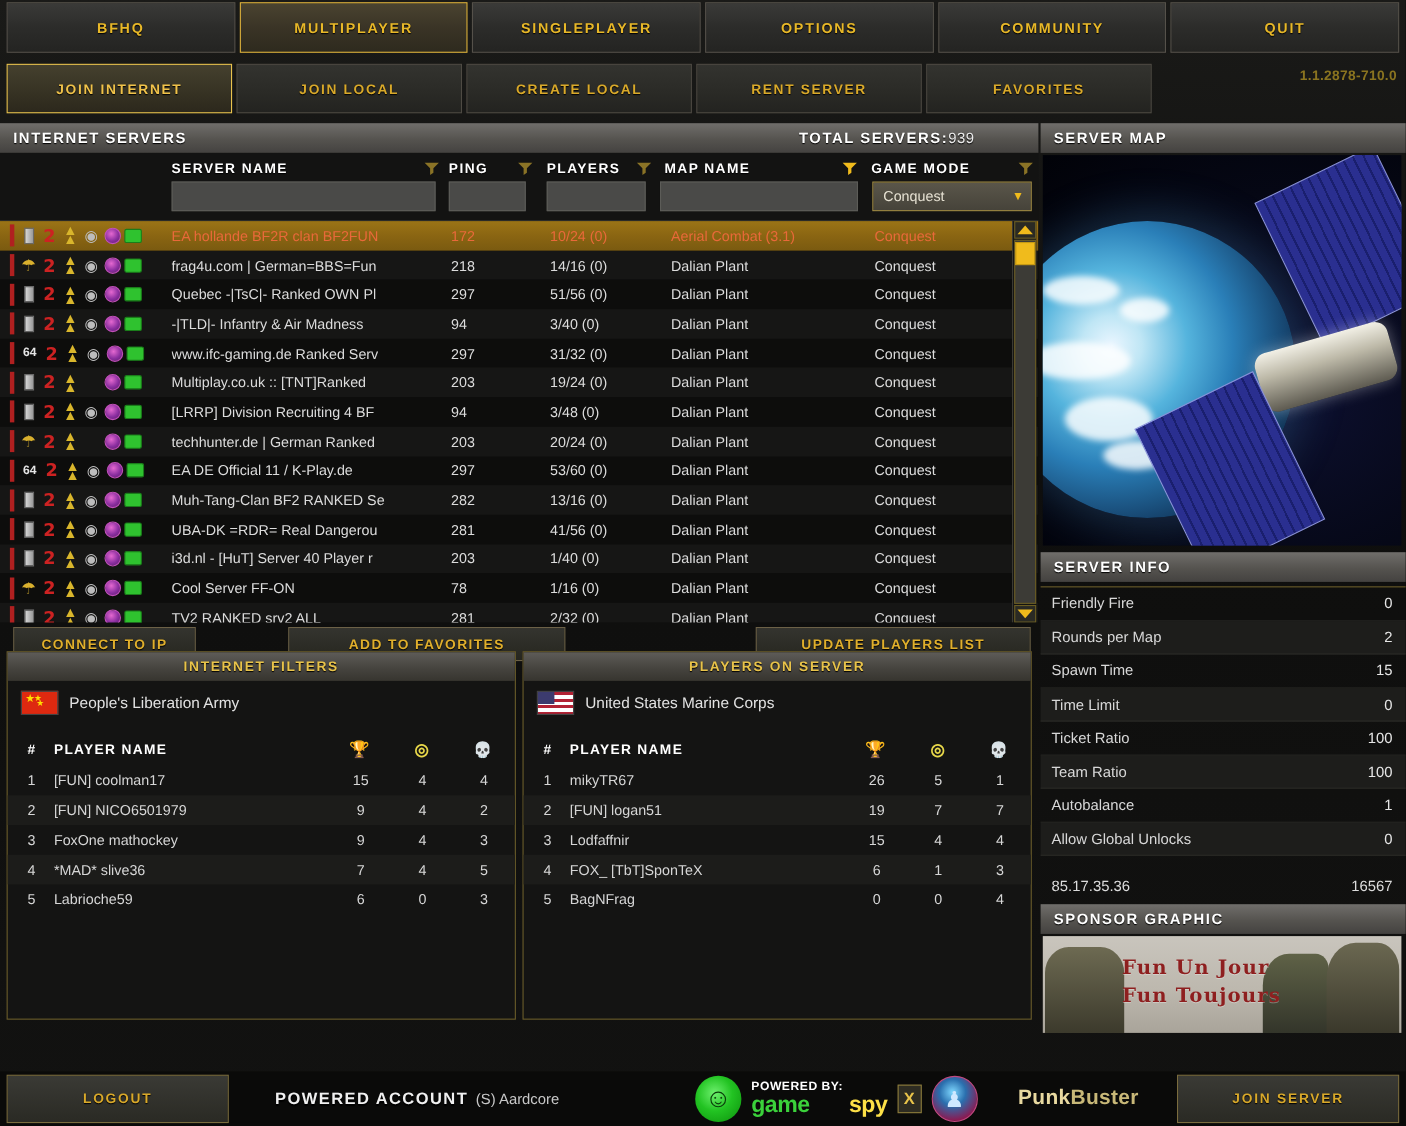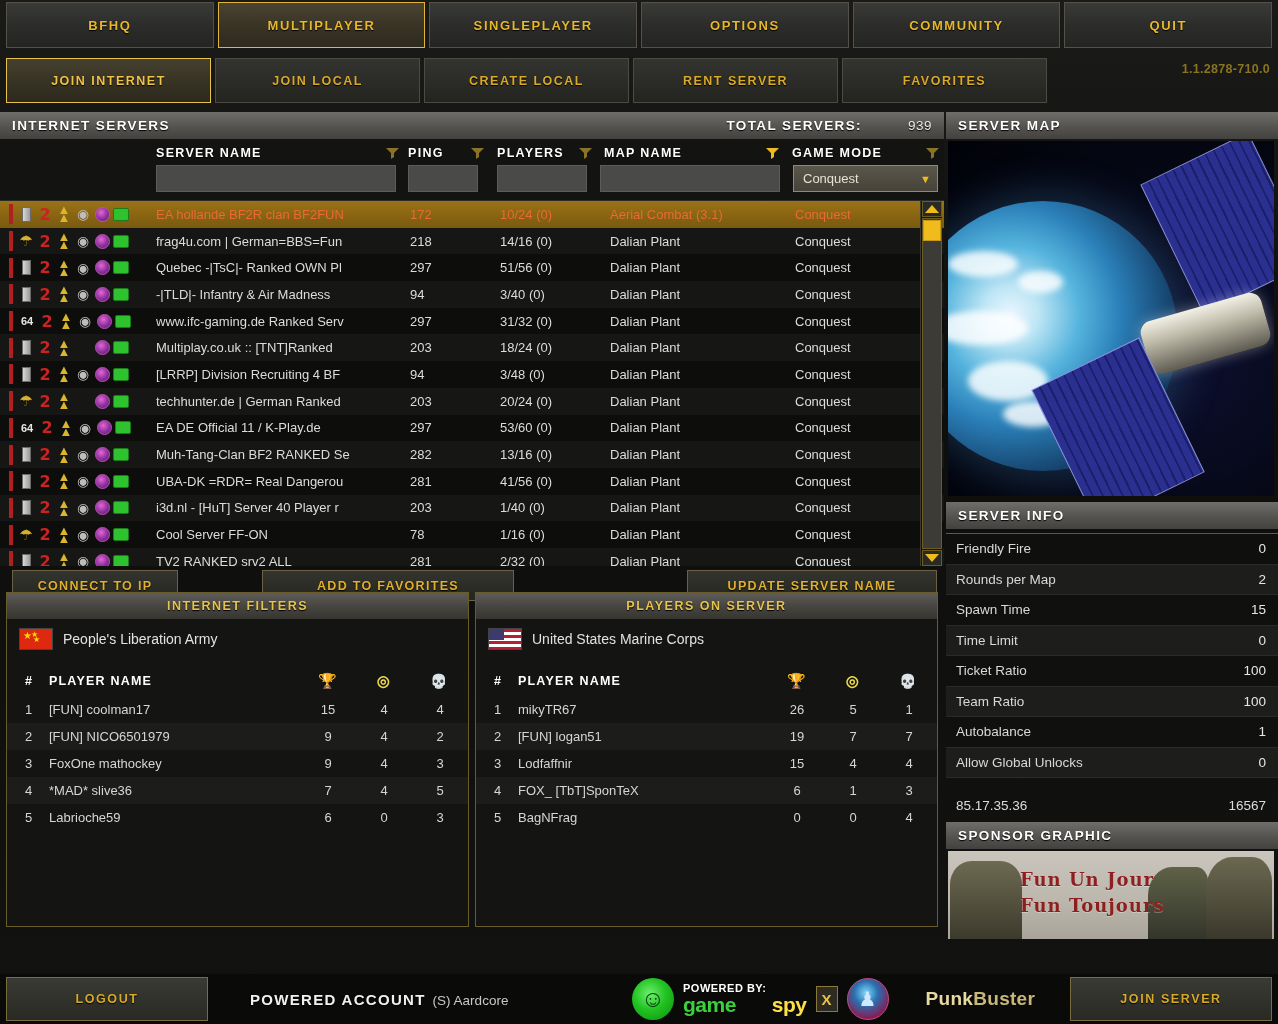--- a/index.html
+++ b/index.html
@@ -36,21 +36,21 @@
     font-size:12.5px; font-weight:bold; letter-spacing:.3px; }
 
   
   .leftcol { position:absolute; left:0; top:112px; width:944px; height:860px; }
 
   .panelhead { height:27px; background: linear-gradient(180deg,#706e6b 0%,#55534f 55%,#444240 100%);
     display:flex; align-items:center; padding:0 12px; color:#fff;
     font-size:13.5px; font-weight:bold; letter-spacing:1.4px; text-shadow:0 1px 1px #000; }
   .panelhead .spacer { flex:1; }
   .panelhead .tot { letter-spacing:1.4px; }
-  .panelhead .cnt { width:70px; text-align:right; font-weight:normal;
+  .panelhead .cnt { width:70px; text-align:left; font-weight:normal;
     letter-spacing:.5px; color:#eaeaea; }
 
   
   .colbar { height:62px; background:#131312; border-bottom:1px solid #2a2a27;
     position:relative;padding-left:12px; }
   .colbar .lab { position:absolute; top:7px; color:#fff; font-size:12.5px;
     font-weight:bold; letter-spacing:1.3px; text-shadow:0 1px 1px #000; }
   .sortg { position:absolute; top:8px; width:15px; height:14px; }
   .sortg svg { display:block; }
   .fbox { position:absolute; top:26px; height:27px;
@@ -432,21 +432,21 @@
               <div class="ic"></div>
               <div class="ic">
                 <div class="ic-pb"></div>
               </div>
               <div class="ic">
                 <div class="ic-mon"></div>
               </div>
             </div>
             <div class="cell c-name">Multiplay.co.uk :: [TNT]Ranked</div>
             <div class="cell c-ping">203</div>
-            <div class="cell c-play">18/24 (0)</div>
+            <div class="cell c-play">19/24 (0)</div>
             <div class="cell c-map">Dalian Plant</div>
             <div class="cell c-mode">Conquest</div>
           </div>
           <div class="row">
             <div class="lbar"></div>
             <div class="icons">
               <div class="ic">
                 <div class="ic-bar"></div>
               </div>
               <div class="ic ic-2">2</div>
@@ -642,21 +642,21 @@
         <div class="sb-thumb"></div>
         <div class="sb-arrow" style="position:absolute;left:1px;bottom:0;">
           <div class="tri-d"></div>
         </div>
       </div>
     </div>
 
     <div class="actions">
       <div class="abtn" style="left:12px;width:166px;">CONNECT TO IP</div>
       <div class="abtn" style="left:262px;width:252px;">ADD TO FAVORITES</div>
-      <div class="abtn" style="left:687px;width:250px;">UPDATE SERVER NAME</div>
+      <div class="abtn" style="left:687px;width:250px;">UPDATE PLAYERS LIST</div>
     </div>
 
     <div class="botpanels">
 
       <div class="bpanel">
         <div class="bphead">INTERNET FILTERS</div>
         <div class="teamrow">
           <div class="flag flag-cn">
             <span class="st" style="left:3px;top:3px;font-size:10px;">★</span>
             <span class="st" style="left:11px;top:2px;">★</span>

